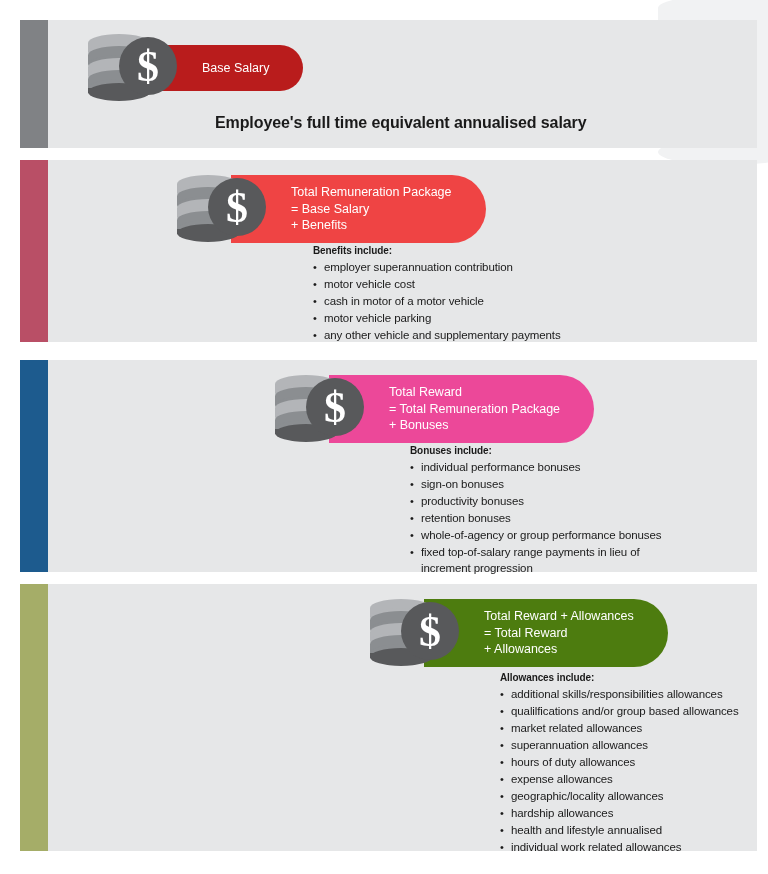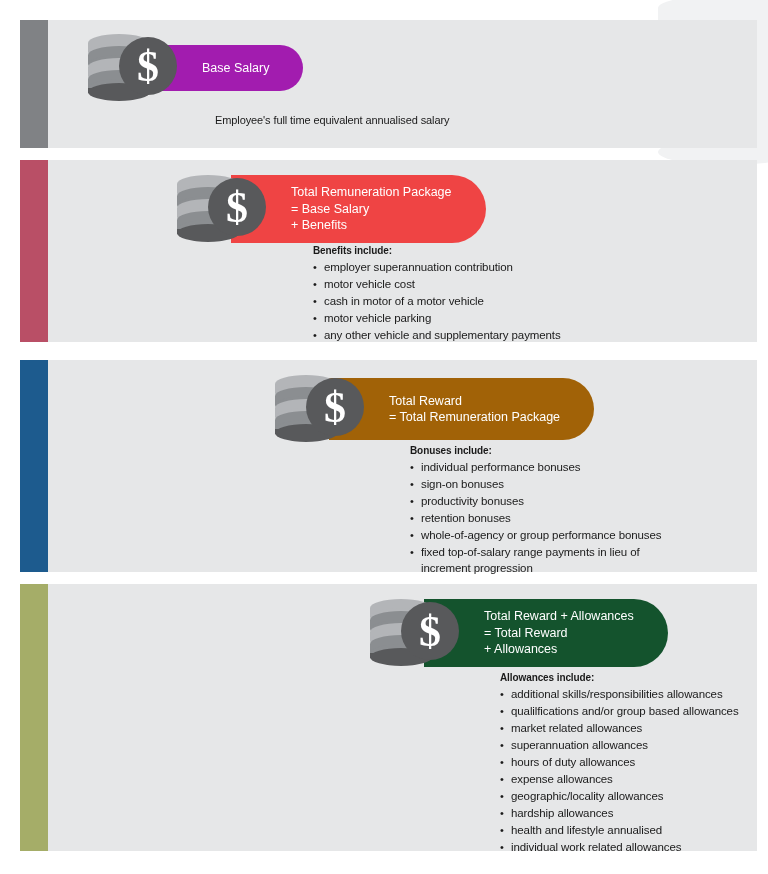--- a/index.html
+++ b/index.html
@@ -81,22 +81,22 @@
     box-sizing: border-box;
     display: flex;
     flex-direction: column;
     justify-content: center;
   }
   .pill .line { white-space: nowrap; }
 
   
   .caption {
     position: absolute;
-    font-size: 11px;
-    font-weight: normal;
+    font-size: 16px;
+    font-weight: bold;
     color: #1a1a1a;
     letter-spacing: -0.1px;
   }
 
   
   .list-block {
     position: absolute;
   }
   .list-title {
     font-size: 10px;
@@ -173,21 +173,21 @@
         </svg>
       </div>
 
       <div class="coin-medallion">
         <svg width="60" height="60" viewBox="0 0 60 60" xmlns="http://www.w3.org/2000/svg">
           <circle cx="30" cy="30" r="29" fill="#58595b"></circle>
           <text x="30" y="45" text-anchor="middle" fill="#ffffff" font-family="Liberation Serif, serif" font-size="44" font-weight="bold">$</text>
         </svg>
       </div>
 
-      <div class="pill" style="background:#a21caf;">
+      <div class="pill" style="background:#b91c1c;">
         <span class="line">Base Salary</span>
       </div>
     </div>
 
     <div class="caption" style="left:167px; top:94px;">Employee's full time equivalent annualised salary</div>
   </div>
 </div>
 
 <div class="panel" id="panel-1" style="top: 160px; height: 182px; background: rgb(230, 231, 232);">
   <div class="accent" style="background:#b94f66;"></div>
@@ -273,23 +273,24 @@
           <rect x="2" y="57" width="62" height="5" fill="#58595b"></rect>
           <ellipse cx="33" cy="61" rx="31" ry="9" fill="#58595b"></ellipse>
         </svg>
       </div>
       <div class="coin-medallion">
         <svg width="60" height="60" viewBox="0 0 60 60" xmlns="http://www.w3.org/2000/svg">
           <circle cx="30" cy="30" r="29" fill="#58595b"></circle>
           <text x="30" y="45" text-anchor="middle" fill="#ffffff" font-family="Liberation Serif, serif" font-size="44" font-weight="bold">$</text>
         </svg>
       </div>
-      <div class="pill" style="background:#a16207; min-height:62px;">
+      <div class="pill" style="background:#ec4899; min-height:62px;">
         <span class="line">Total Reward</span>
         <span class="line">= Total Remuneration Package</span>
+        <span class="line">+ Bonuses</span>
       </div>
     </div>
 
     <div class="list-block" style="left:362px; top:85px;">
       <div class="list-title">Bonuses include:</div>
       <div class="bullet">
         <span class="dot">•</span>
         <span class="txt">individual performance bonuses</span>
       </div>
       <div class="bullet">
@@ -339,21 +340,21 @@
           <rect x="2" y="57" width="62" height="5" fill="#58595b"></rect>
           <ellipse cx="33" cy="61" rx="31" ry="9" fill="#58595b"></ellipse>
         </svg>
       </div>
       <div class="coin-medallion">
         <svg width="60" height="60" viewBox="0 0 60 60" xmlns="http://www.w3.org/2000/svg">
           <circle cx="30" cy="30" r="29" fill="#58595b"></circle>
           <text x="30" y="45" text-anchor="middle" fill="#ffffff" font-family="Liberation Serif, serif" font-size="44" font-weight="bold">$</text>
         </svg>
       </div>
-      <div class="pill" style="background:#14532d; min-height:62px;">
+      <div class="pill" style="background:#4d7c0f; min-height:62px;">
         <span class="line">Total Reward + Allowances</span>
         <span class="line">= Total Reward</span>
         <span class="line">+ Allowances</span>
       </div>
     </div>
 
     <div class="list-block" style="left:452px; top:88px;">
       <div class="list-title">Allowances include:</div>
       <div class="bullet">
         <span class="dot">•</span>

